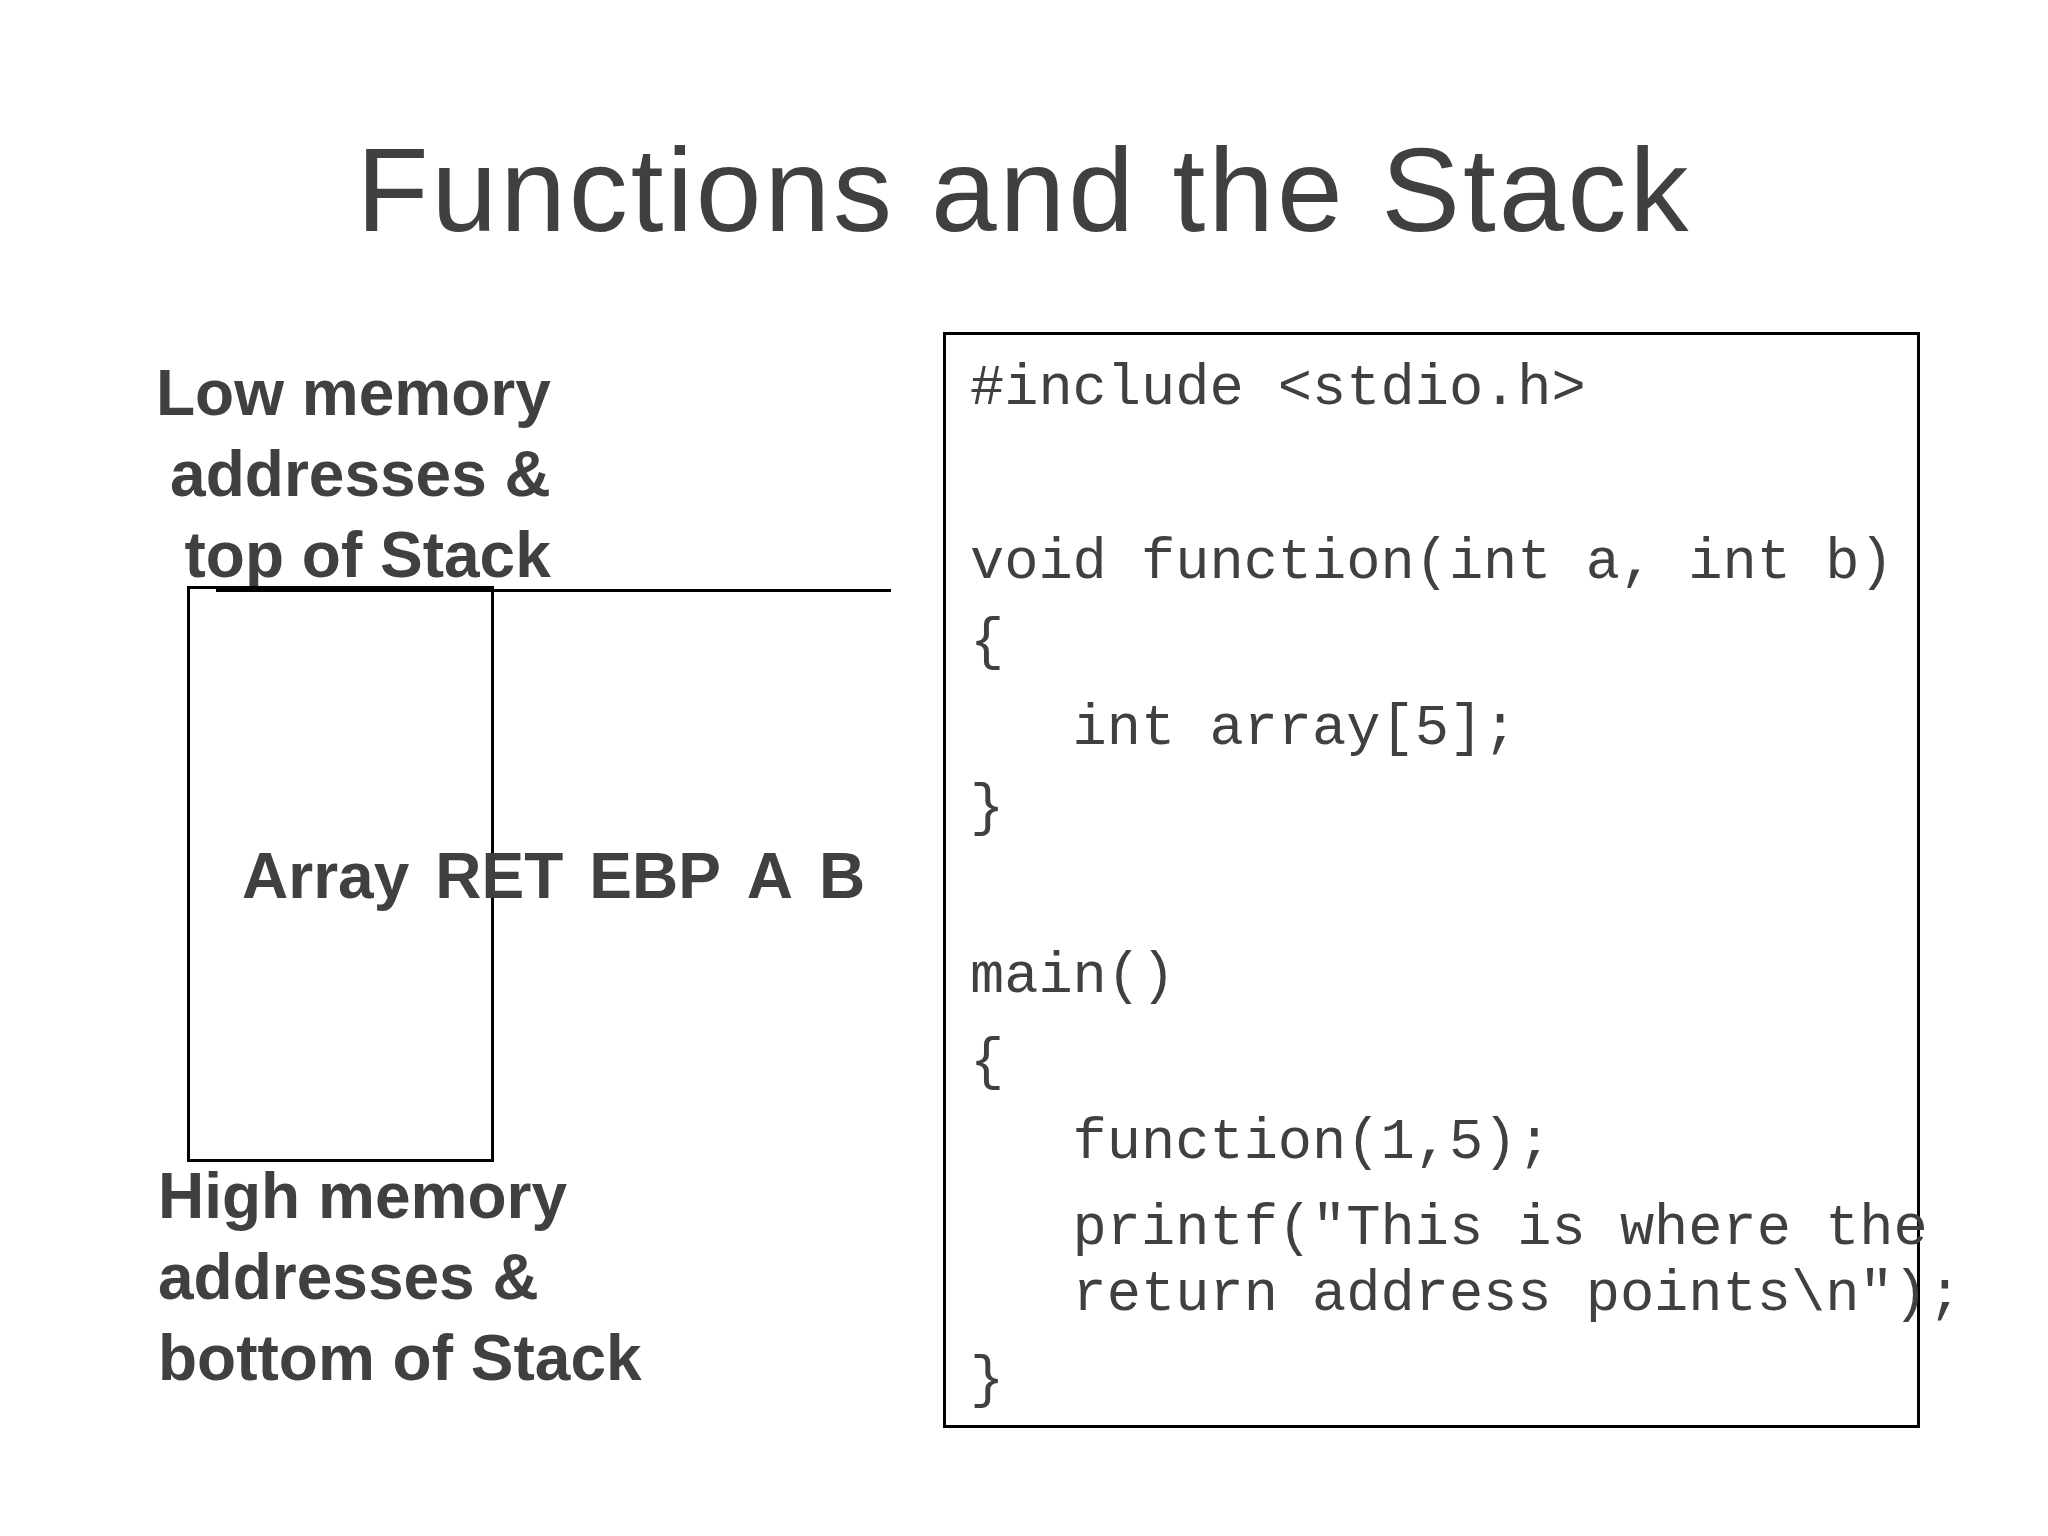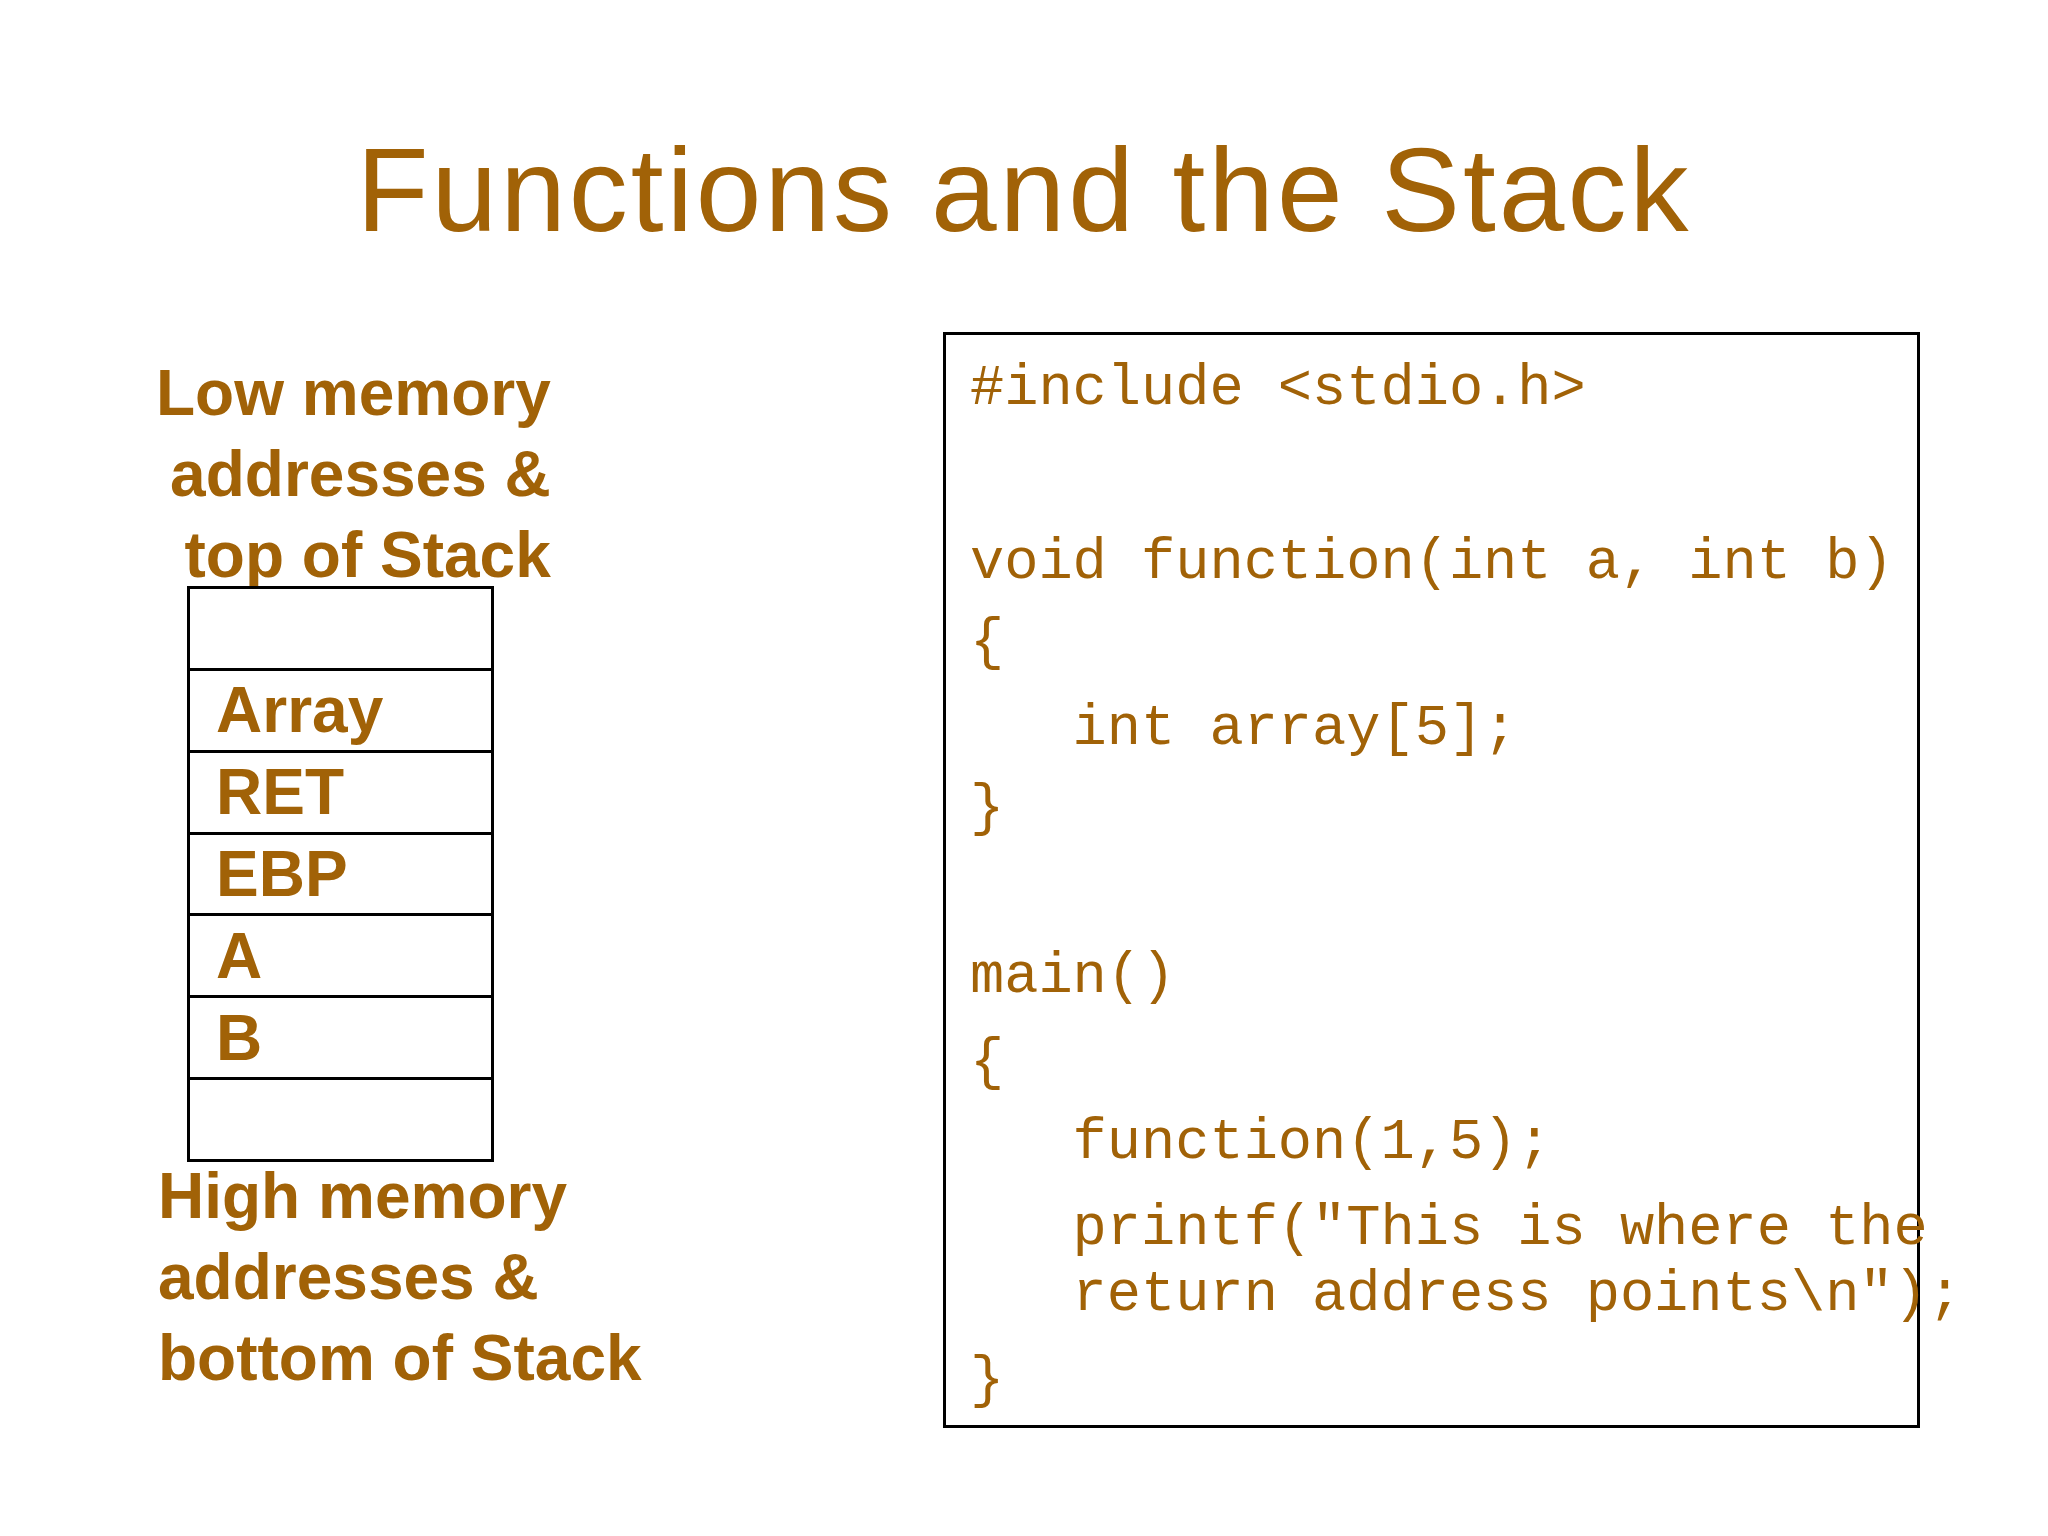--- a/index.html
+++ b/index.html
@@ -1,21 +1,21 @@
 <!DOCTYPE html>
 <html><head>
 <meta charset="utf-8">
 <style>
   html, body { margin: 0; padding: 0; background: #ffffff; }
   .slide {
     position: relative;
     width: 2048px;
     height: 1536px;
     background: #ffffff;
-    color: #a16207;
+    color: #404040;
     font-family: "Liberation Sans", sans-serif;
     overflow: hidden;
   }
   .page-title {
     position: absolute;
     top: 122px;
     left: 0;
     width: 2048px;
     text-align: center;
     font-size: 118px;
@@ -34,21 +34,20 @@
   .mem-label-bottom { left: 158px; top: 1156px; }
   .stack-table {
     position: absolute;
     left: 187px;
     top: 586px;
     width: 307px;
     height: 576px;
     box-sizing: border-box;
     border: 3px solid #000000;
     display: flex;
-    flex-direction: column;
     background: #ffffff;
   }
   .stack-row {
     flex: 1 1 0;
     border-top: 3px solid #000000;
     display: flex;
     align-items: center;
     padding-left: 26px;
     font-size: 64px;
     font-weight: bold;

